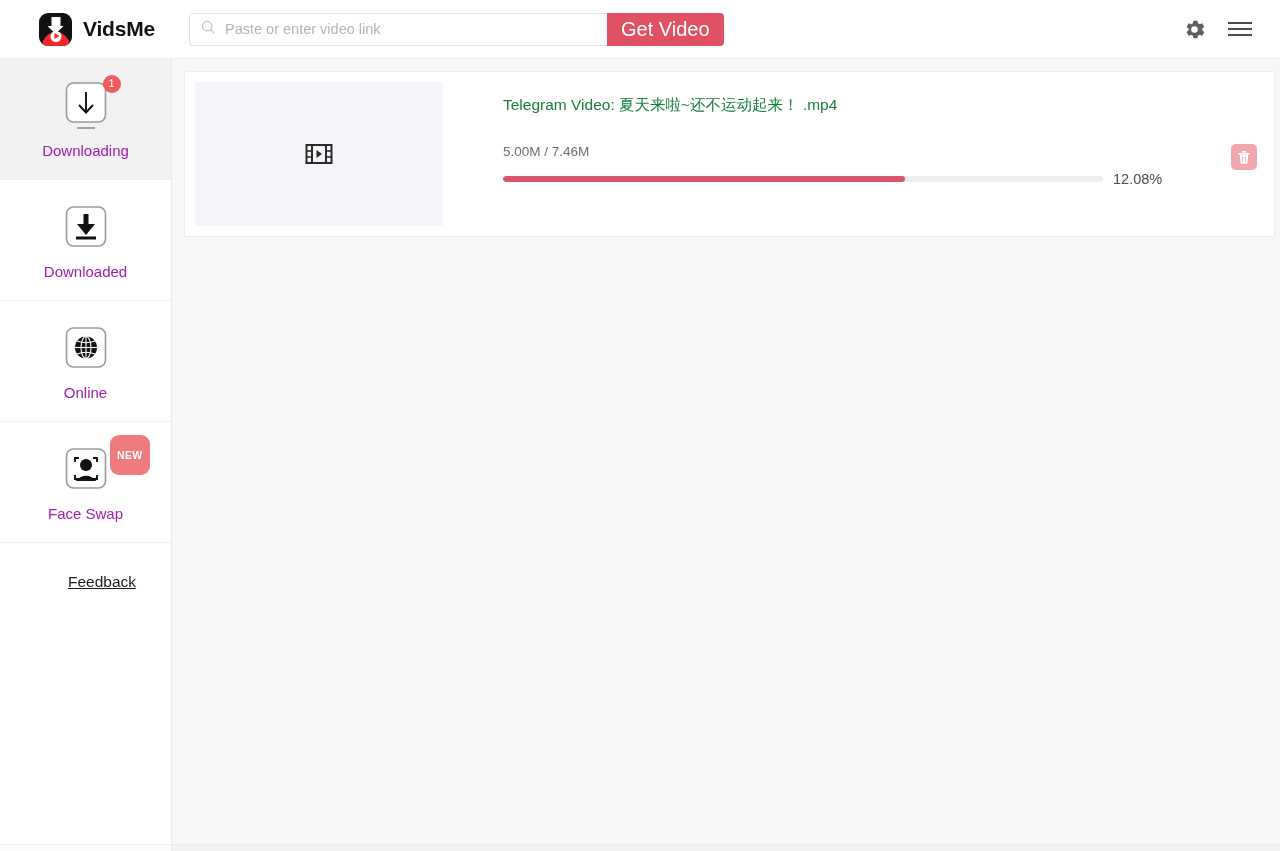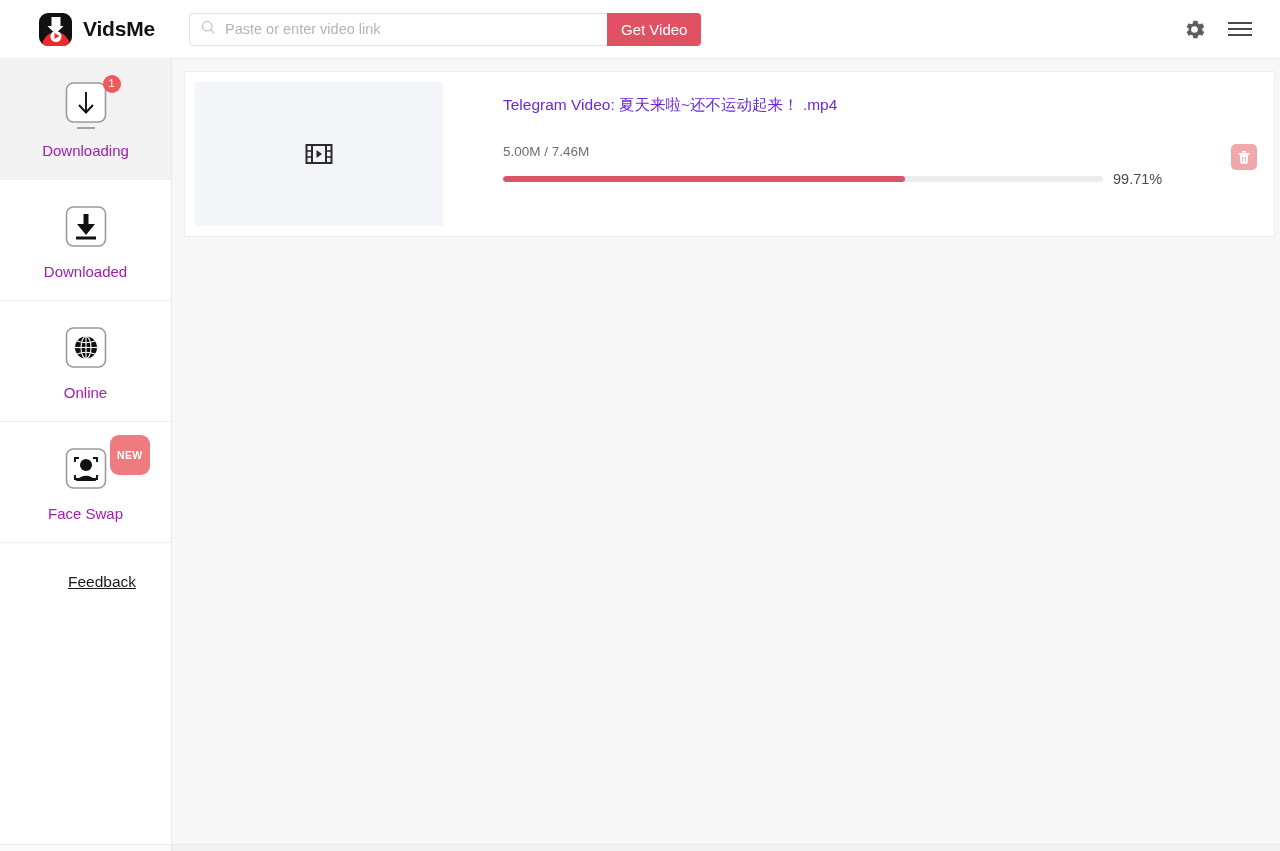--- a/index.html
+++ b/index.html
@@ -114,21 +114,21 @@
     color: #a21caf;
     width: 100%;
   }
   .search-input::placeholder { color: #b4b4b4; }
   .getvideo-btn {
     background: #e05263;
     color: #ffffff;
     border: none;
     border-radius: 0 4px 4px 0;
     font-family: "Liberation Sans", sans-serif;
-    font-size: 15px;
+    font-size: 20px;
     padding: 0 14px;
     cursor: pointer;
     white-space: nowrap;
   }
 
   .topbar-right {
     margin-left: auto;
     display: flex;
     align-items: center;
     gap: 15px;
@@ -236,21 +236,21 @@
     flex: 0 0 auto;
   }
   .info {
     flex: 1;
     padding-left: 60px;
     padding-top: 13px;
     min-width: 0;
   }
   .file-title {
     font-size: 15.5px;
-    color: #6d28d9;
+    color: #15803d;
     white-space: nowrap;
     overflow: hidden;
     text-overflow: ellipsis;
   }
   .file-size {
     font-size: 13.5px;
     color: #6e6e6e;
     margin-top: 28px;
   }
   .progress-row {
@@ -431,21 +431,21 @@
           </svg>
         </div>
 
         <div class="info">
           <div class="file-title">Telegram Video: 夏天来啦~还不运动起来！ .mp4</div>
           <div class="file-size">5.00M / 7.46M</div>
           <div class="progress-row">
             <div class="progress-track">
               <div class="progress-fill" id="progress-fill" style="width: 67.03%;"></div>
             </div>
-            <div class="progress-pct">99.71%</div>
+            <div class="progress-pct">12.08%</div>
           </div>
         </div>
 
         <button class="delete-btn">
           <svg width="14" height="15" viewBox="0 0 14 15">
             <rect x="1.5" y="3" width="11" height="1.6" fill="#fff"></rect>
             <rect x="5" y="1" width="4" height="1.6" fill="#fff"></rect>
             <path d="M2.8 4.6 h8.4 l-0.8 9.2 h-6.8 z" fill="#fff"></path>
             <line x1="5.6" y1="6.6" x2="5.6" y2="11.8" stroke="#f0a8ae" stroke-width="1"></line>
             <line x1="8.4" y1="6.6" x2="8.4" y2="11.8" stroke="#f0a8ae" stroke-width="1"></line>

